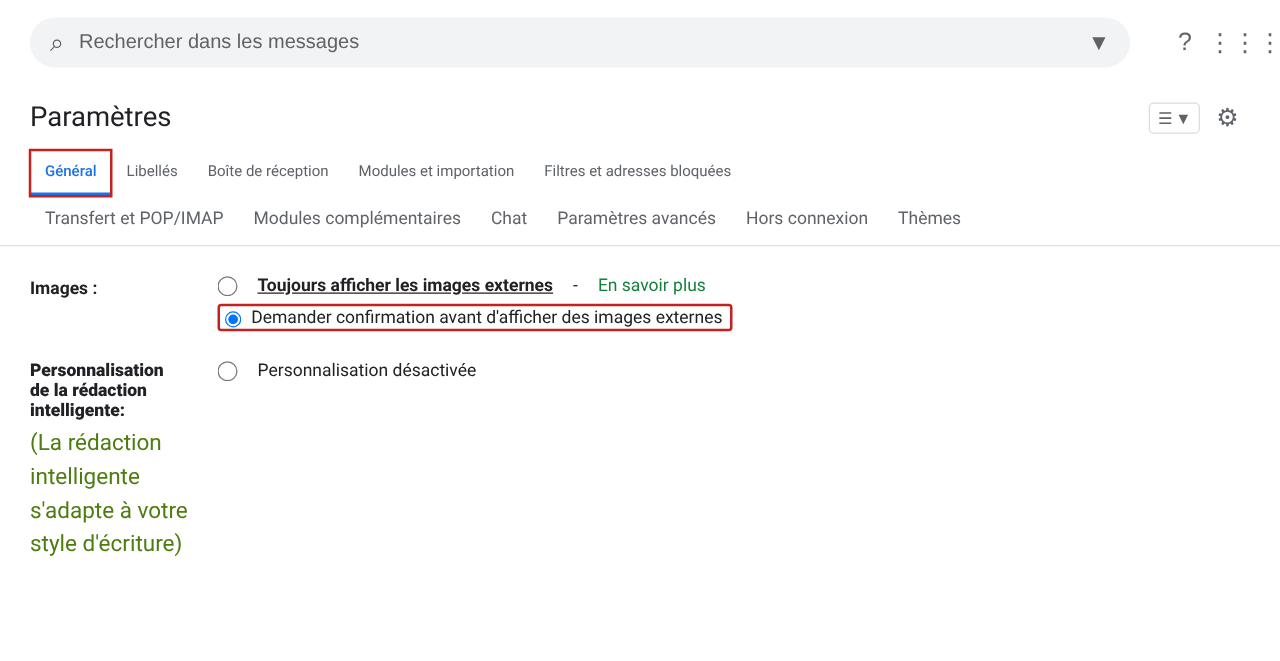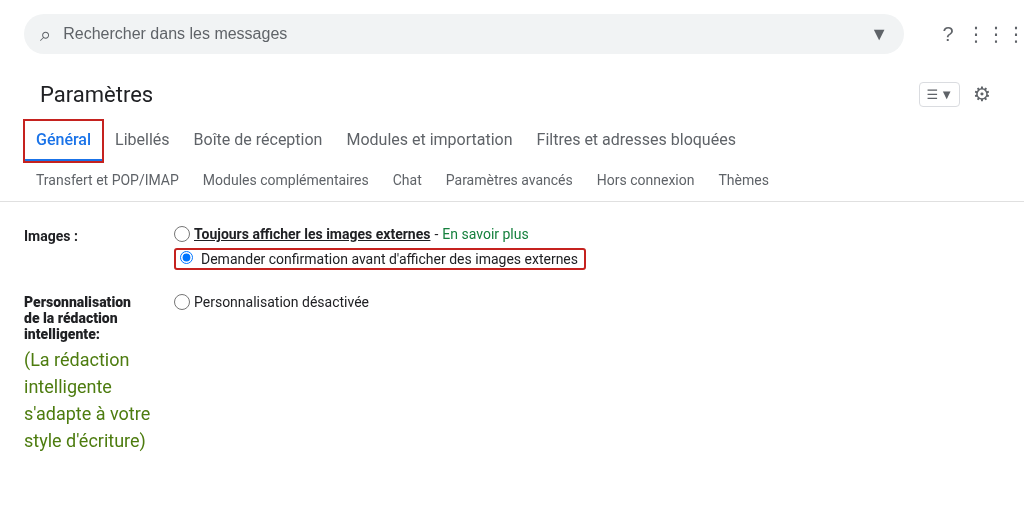--- a/index.html
+++ b/index.html
@@ -69,21 +69,20 @@
     .page-header {
       display: flex;
       align-items: center;
       justify-content: space-between;
       padding: 8px 24px 8px 24px;
     }
     .page-title {
       font-size: 22px;
       font-weight: 400;
       color: #202124;
-      margin-left: 16px;
     }
     .header-right {
       display: flex;
       align-items: center;
       gap: 4px;
     }
     .density-btn {
       display: flex;
       align-items: center;
       gap: 2px;
@@ -114,21 +113,21 @@
       border-bottom: 1px solid #e0e0e0;
       padding: 0 24px;
     }
     .tabs-row-1, .tabs-row-2 {
       display: flex;
       align-items: center;
       flex-wrap: wrap;
     }
     .tab {
       padding: 10px 12px;
-      font-size: 16px;
+      font-size: 12px;
       color: #5f6368;
       cursor: pointer;
       border-bottom: 3px solid transparent;
       text-decoration: none;
       white-space: nowrap;
       display: inline-block;
     }
     .tab.active {
       color: #1a73e8;
       border-bottom: 3px solid #1a73e8;
@@ -157,21 +156,21 @@
       padding-top: 2px;
     }
     .setting-options {
       display: flex;
       flex-direction: column;
       gap: 6px;
     }
     .radio-option {
       display: flex;
       align-items: center;
-      gap: 4px;
+      gap: 16px;
       font-size: 14px;
     }
     .radio-option input[type="radio"] {
       accent-color: #1a73e8;
       width: 16px;
       height: 16px;
       cursor: pointer;
     }
     .radio-label {
       font-size: 14px;
@@ -219,21 +218,21 @@
       gap: 6px;
       padding-top: 0;
     }
 
     
     .highlighted-box {
       border: 2px solid #c5221f;
       border-radius: 3px;
       padding: 1px 6px 1px 4px;
       display: flex;
-      align-items: flex-start;
+      align-items: flex-end;
       gap: 8px;
     }
   </style>
 </head>
 <body>
 
 <div class="top-bar">
   <div class="search-bar">
     <span class="search-icon">⌕</span>
     <input class="search-input" type="text" placeholder="Rechercher dans les messages" style="">

